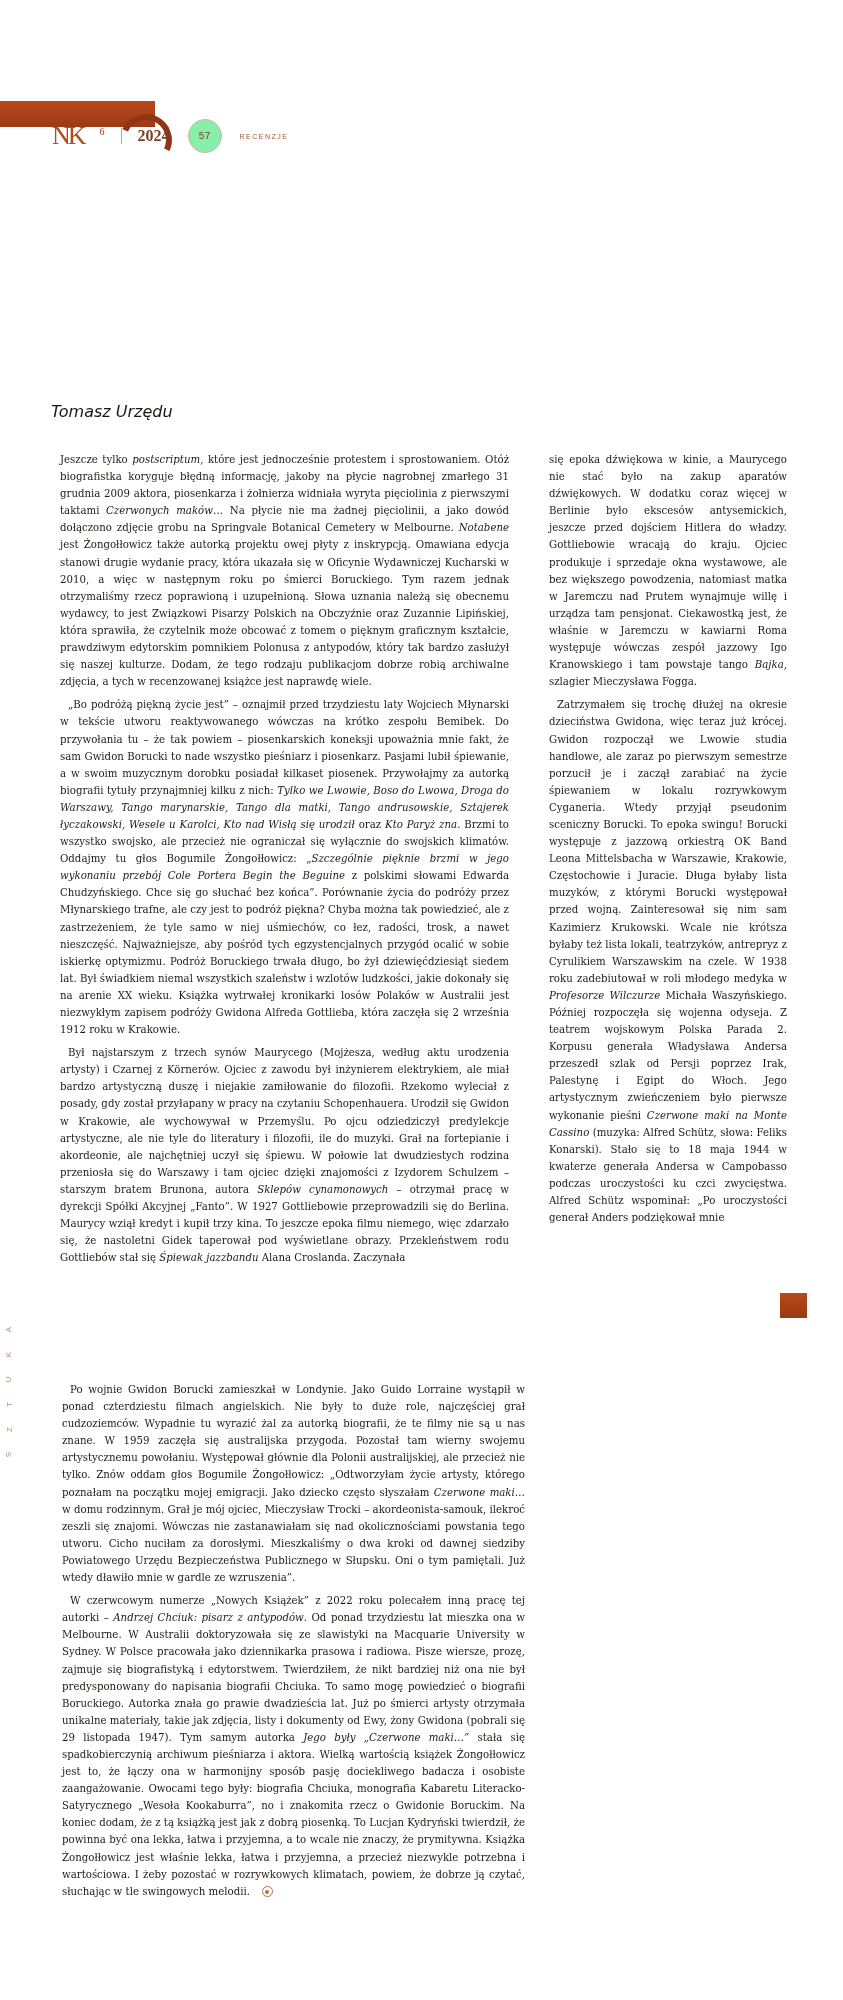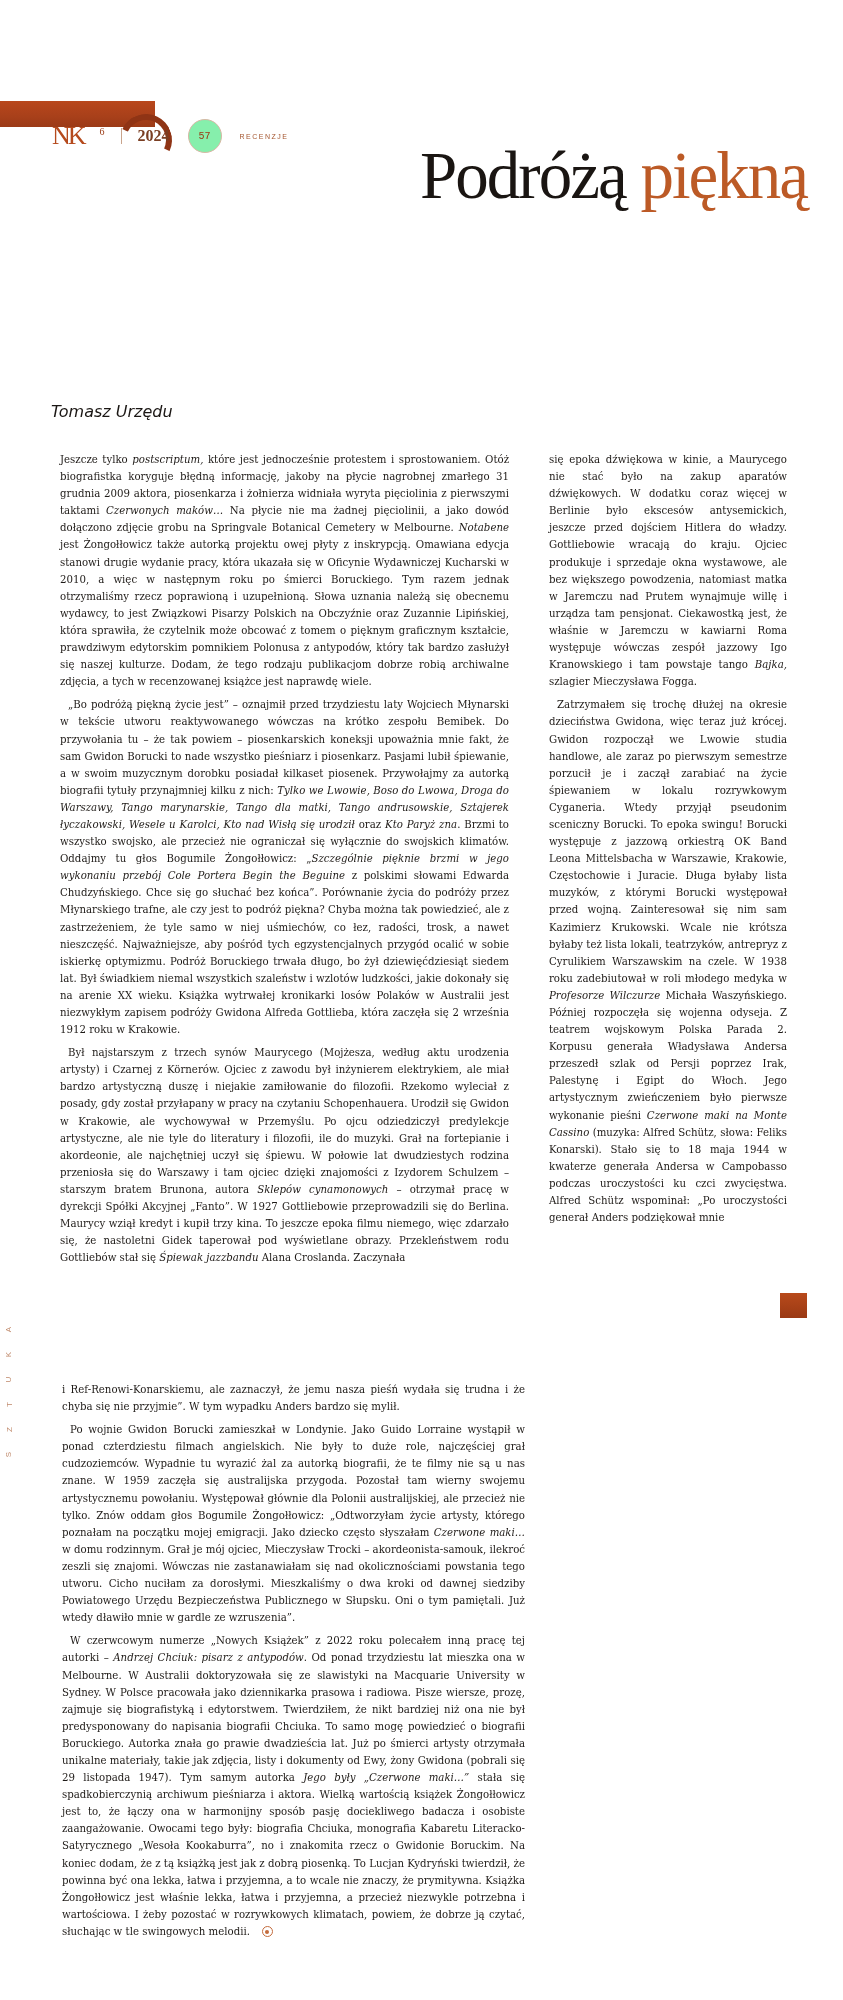--- a/index.html
+++ b/index.html
@@ -40,21 +40,20 @@
 <div class="masthead">
   <span class="logo">NK</span>
   <span class="issue">6</span>
   <span class="sep"></span>
   <span class="year">2024</span>
   <span class="pagenum">57</span>
   <span class="section">RECENZJE</span>
 </div>
 
 <div class="title">
-  <div class="l1"><span>Podróżą</span> <span class="accent">piękną</span></div>
 </div>
 
 <div class="author">Tomasz Urzędu</div>
 
 <div class="col left-col">
   <p><span>Jeszcze tylko </span><em>postscriptum,</em><span> które jest jednocześnie protestem i sprostowaniem. Otóż biografistka koryguje błędną informację, jakoby na płycie nagrobnej zmarłego 31 grudnia 2009 aktora, piosenkarza i żołnierza widniała wyryta pięciolinia z pierwszymi taktami </span><em>Czerwonych maków…</em><span> Na płycie nie ma żadnej pięciolinii, a jako dowód dołączono zdjęcie grobu na Springvale Botanical Cemetery w Melbourne. </span><em>Notabene</em><span> jest Żongołłowicz także autorką projektu owej płyty z inskrypcją. Omawiana edycja stanowi drugie wydanie pracy, która ukazała się w Oficynie Wydawniczej Kucharski w 2010, a więc w następnym roku po śmierci Boruckiego. Tym razem jednak otrzymaliśmy rzecz poprawioną i uzupełnioną. Słowa uznania należą się obecnemu wydawcy, to jest Związkowi Pisarzy Polskich na Obczyźnie oraz Zuzannie Lipińskiej, która sprawiła, że czytelnik może obcować z tomem o pięknym graficznym kształcie, prawdziwym edytorskim pomnikiem Polonusa z antypodów, który tak bardzo zasłużył się naszej kulturze. Dodam, że tego rodzaju publikacjom dobrze robią archiwalne zdjęcia, a tych w recenzowanej książce jest naprawdę wiele.</span></p>
   <p class="ind"><span>„Bo podróżą piękną życie jest” – oznajmił przed trzydziestu laty Wojciech Młynarski w tekście utworu reaktywowanego wówczas na krótko zespołu Bemibek. Do przywołania tu – że tak powiem – piosenkarskich koneksji upoważnia mnie fakt, że sam Gwidon Borucki to nade wszystko pieśniarz i piosenkarz. Pasjami lubił śpiewanie, a w swoim muzycznym dorobku posiadał kilkaset piosenek. Przywołajmy za autorką biografii tytuły przynajmniej kilku z nich: </span><em>Tylko we Lwowie, Boso do Lwowa, Droga do Warszawy, Tango marynarskie, Tango dla matki, Tango andrusowskie, Sztajerek łyczakowski, Wesele u Karolci, Kto nad Wisłą się urodził</em><span> oraz </span><em>Kto Paryż zna</em><span>. Brzmi to wszystko swojsko, ale przecież nie ograniczał się wyłącznie do swojskich klimatów. Oddajmy tu głos Bogumile Żongołłowicz: „</span><em>Szczególnie pięknie brzmi w jego wykonaniu przebój Cole Portera</em><span> </span><em>Begin the Beguine</em><span> z polskimi słowami Edwarda Chudzyńskiego. Chce się go słuchać bez końca”. Porównanie życia do podróży przez Młynarskiego trafne, ale czy jest to podróż piękna? Chyba można tak powiedzieć, ale z zastrzeżeniem, że tyle samo w niej uśmiechów, co łez, radości, trosk, a nawet nieszczęść. Najważniejsze, aby pośród tych egzystencjalnych przygód ocalić w sobie iskierkę optymizmu. Podróż Boruckiego trwała długo, bo żył dziewięćdziesiąt siedem lat. Był świadkiem niemal wszystkich szaleństw i wzlotów ludzkości, jakie dokonały się na arenie XX wieku. Książka wytrwałej kronikarki losów Polaków w Australii jest niezwykłym zapisem podróży Gwidona Alfreda Gottlieba, która zaczęła się 2 września 1912 roku w Krakowie.</span></p>
   <p class="ind"><span>Był najstarszym z trzech synów Maurycego (Mojżesza, według aktu urodzenia artysty) i Czarnej z Körnerów. Ojciec z zawodu był inżynierem elektrykiem, ale miał bardzo artystyczną duszę i niejakie zamiłowanie do filozofii. Rzekomo wyleciał z posady, gdy został przyłapany w pracy na czytaniu Schopenhauera. Urodził się Gwidon w Krakowie, ale wychowywał w Przemyślu. Po ojcu odziedziczył predylekcje artystyczne, ale nie tyle do literatury i filozofii, ile do muzyki. Grał na fortepianie i akordeonie, ale najchętniej uczył się śpiewu. W połowie lat dwudziestych rodzina przeniosła się do Warszawy i tam ojciec dzięki znajomości z Izydorem Schulzem – starszym bratem Brunona, autora </span><em>Sklepów cynamonowych</em><span> – otrzymał pracę w dyrekcji Spółki Akcyjnej „Fanto”. W 1927 Gottliebowie przeprowadzili się do Berlina. Maurycy wziął kredyt i kupił trzy kina. To jeszcze epoka filmu niemego, więc zdarzało się, że nastoletni Gidek taperował pod wyświetlane obrazy. Przekleństwem rodu Gottliebów stał się </span><em>Śpiewak jazzbandu</em><span> Alana Croslanda. Zaczynała</span></p>
 </div>
 
@@ -68,16 +67,15 @@
 <div class="side-label">
   <span>S</span>
   <span>Z</span>
   <span>T</span>
   <span>U</span>
   <span>K</span>
   <span>A</span>
 </div>
 
 <div class="col bottom-col">
-  <p>i Ref-Renowi-Konarskiemu, ale zaznaczył, że jemu nasza pieśń wydała się trudna i że chyba się nie przyjmie”. W tym wypadku Anders bardzo się mylił.</p>
   <p class="ind"><span>Po wojnie Gwidon Borucki zamieszkał w Londynie. Jako Guido Lorraine wystąpił w ponad czterdziestu filmach angielskich. Nie były to duże role, najczęściej grał cudzoziemców. Wypadnie tu wyrazić żal za autorką biografii, że te filmy nie są u nas znane. W 1959 zaczęła się australijska przygoda. Pozostał tam wierny swojemu artystycznemu powołaniu. Występował głównie dla Polonii australijskiej, ale przecież nie tylko. Znów oddam głos Bogumile Żongołłowicz: „Odtworzyłam życie artysty, którego poznałam na początku mojej emigracji. Jako dziecko często słyszałam </span><em>Czerwone maki…</em><span> w domu rodzinnym. Grał je mój ojciec, Mieczysław Trocki – akordeonista-samouk, ilekroć zeszli się znajomi. Wówczas nie zastanawiałam się nad okolicznościami powstania tego utworu. Cicho nuciłam za dorosłymi. Mieszkaliśmy o dwa kroki od dawnej siedziby Powiatowego Urzędu Bezpieczeństwa Publicznego w Słupsku. Oni o tym pamiętali. Już wtedy dławiło mnie w gardle ze wzruszenia”.</span></p>
   <p class="ind"><span>W czerwcowym numerze „Nowych Książek” z 2022 roku polecałem inną pracę tej autorki – </span><em>Andrzej Chciuk: pisarz z antypodów</em><span>. Od ponad trzydziestu lat mieszka ona w Melbourne. W Australii doktoryzowała się ze slawistyki na Macquarie University w Sydney. W Polsce pracowała jako dziennikarka prasowa i radiowa. Pisze wiersze, prozę, zajmuje się biografistyką i edytorstwem. Twierdziłem, że nikt bardziej niż ona nie był predysponowany do napisania biografii Chciuka. To samo mogę powiedzieć o biografii Boruckiego. Autorka znała go prawie dwadzieścia lat. Już po śmierci artysty otrzymała unikalne materiały, takie jak zdjęcia, listy i dokumenty od Ewy, żony Gwidona (pobrali się 29 listopada 1947). Tym samym autorka </span><em>Jego były „Czerwone maki…”</em><span> stała się spadkobierczynią archiwum pieśniarza i aktora. Wielką wartością książek Żongołłowicz jest to, że łączy ona w harmonijny sposób pasję dociekliwego badacza i osobiste zaangażowanie. Owocami tego były: biografia Chciuka, monografia Kabaretu Literacko-Satyrycznego „Wesoła Kookaburra”, no i znakomita rzecz o Gwidonie Boruckim. Na koniec dodam, że z tą książką jest jak z dobrą piosenką. To Lucjan Kydryński twierdził, że powinna być ona lekka, łatwa i przyjemna, a to wcale nie znaczy, że prymitywna. Książka Żongołłowicz jest właśnie lekka, łatwa i przyjemna, a przecież niezwykle potrzebna i wartościowa. I żeby pozostać w rozrywkowych klimatach, powiem, że dobrze ją czytać, słuchając w tle swingowych melodii.</span><span class="end-mark"></span></p>
 </div>
 
 </body></html>

